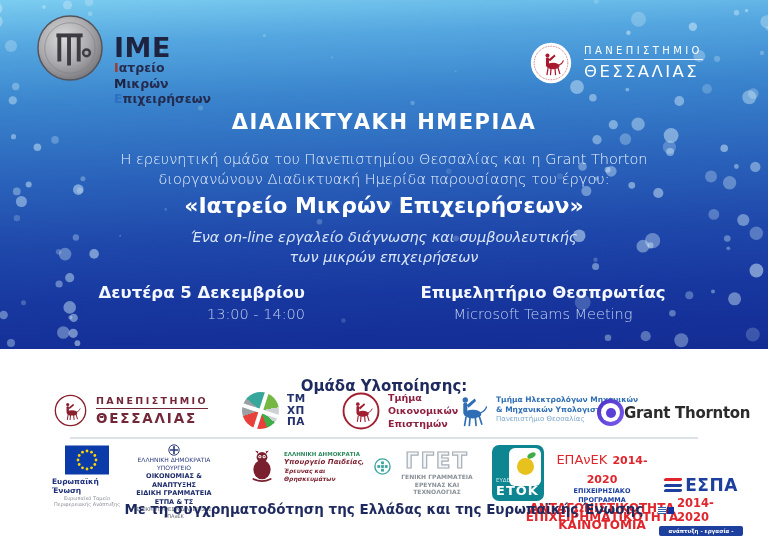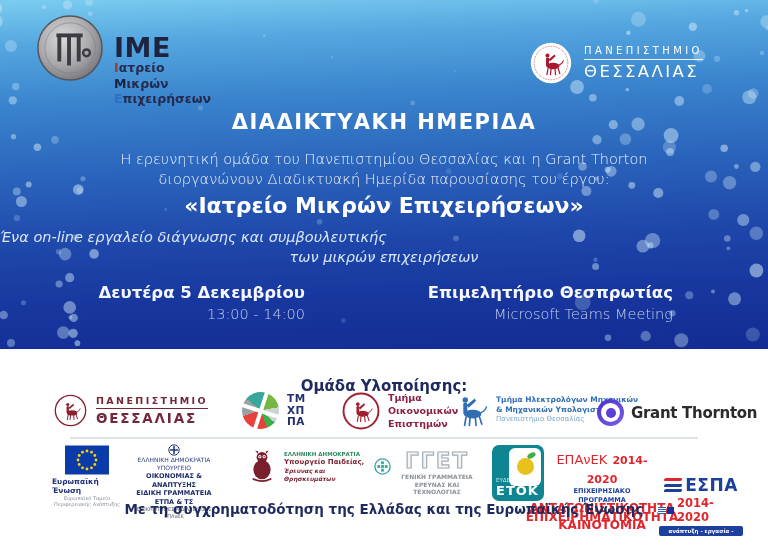--- a/index.html
+++ b/index.html
@@ -22,24 +22,24 @@
   .uth-header .uth-text{margin-left:12px;color:#ffffff;}
   .uth-h-line1{font-size:10px;letter-spacing:3.4px;font-weight:500;padding-bottom:3px;
     border-bottom:1px solid rgba(255,255,255,.9);width:fit-content;}
   .uth-h-line2{font-size:16.5px;letter-spacing:2.4px;font-weight:500;margin-top:2px;}
   
   .hero-title{position:absolute;left:0;top:110px;width:768px;text-align:center;color:#ffffff;
     font-size:21px;font-weight:800;letter-spacing:1.5px;}
   .intro1{position:absolute;left:0;top:151px;width:768px;text-align:center;color:#eaf2fc;font-size:14.5px;font-weight:300;}
   .intro2{position:absolute;left:0;top:171px;width:768px;text-align:center;color:#eaf2fc;font-size:14.5px;font-weight:300;}
   .project{position:absolute;left:0;top:193px;width:768px;text-align:center;color:#ffffff;font-size:22px;font-weight:800;}
-  .sub1{position:absolute;left:0;top:229px;width:768px;text-align:left;color:#d9e6f7;font-size:14.5px;font-style:italic;font-weight:300;}
+  .sub1{position:absolute;left:0;top:229px;width:768px;text-align:center;color:#d9e6f7;font-size:14.5px;font-style:italic;font-weight:300;}
   .sub2{position:absolute;left:0;top:249px;width:768px;text-align:center;color:#d9e6f7;font-size:14.5px;font-style:italic;font-weight:300;}
   .info-date{position:absolute;left:95px;top:283px;width:210px;text-align:right;}
-  .info-venue{position:absolute;left:413px;top:283px;width:260px;text-align:right;}
+  .info-venue{position:absolute;left:413px;top:283px;width:260px;text-align:center;}
   .info-main{font-size:16.5px;font-weight:600;color:#f4f8fe;line-height:20px;}
   .info-sub{font-size:14.5px;font-weight:300;color:#c3d2ec;line-height:22px;}
   
   .team-heading{position:absolute;left:0;top:358px;width:768px;text-align:center;
     color:#1e2a5e;font-size:15px;font-weight:700;margin-top:19px;}
   .logo-item{position:absolute;display:flex;align-items:center;}
   .centaur-svg{display:block;}
   
   .uth-team{left:54px;top:394px;}
   .uth-team .uth-text{margin-left:9px;color:#73283a;}
@@ -59,34 +59,34 @@
   
   .ece{left:450px;top:390px;}
   .ece-text{margin-left:6px;}
   .ece-l{font-size:7.5px;font-weight:700;color:#2f6eb5;line-height:9.5px;}
   .ece-sub{font-size:7px;font-weight:400;color:#7fa8cc;line-height:11px;}
   
   .grant{left:597px;top:399px;}
   .gt-icon{width:27px;height:27px;border-radius:50%;background:linear-gradient(135deg,#4a33c4,#7d5bf0);position:relative;overflow:hidden;}
   .gt-icon::before{content:'';position:absolute;left:4px;top:4px;width:19px;height:19px;border-radius:50%;background:#fff;}
   .gt-icon::after{content:'';position:absolute;left:8.5px;top:8.5px;width:10px;height:10px;border-radius:50%;background:#5b3fd6;}
-  .gt-text{margin-left:7px;font-size:15px;font-weight:600;color:#2b2b2b;letter-spacing:-.3px;}
+  .gt-text{margin-left:0;font-size:15px;font-weight:600;color:#2b2b2b;letter-spacing:-.3px;}
   .divider{position:absolute;left:70px;top:437px;width:628px;height:0;border-top:2px solid #dde2e7;}
   
   .eu-block{left:52px;top:445px;flex-direction:column;align-items:center;width:70px;}
   .eu-name{font-size:7.5px;font-weight:800;color:#20307a;margin-top:2px;}
   .eu-sub{font-size:5px;color:#8a8f98;line-height:6px;text-align:center;}
   .min-econ{left:126px;top:444px;flex-direction:column;align-items:center;width:96px;text-align:center;}
   .me-l1{font-size:6px;color:#2b3a7e;line-height:8px;}
   .me-l3{font-size:6.5px;font-weight:800;color:#1f2d6b;line-height:8.5px;}
   .me-l5{font-size:5px;color:#5b6470;line-height:7px;}
   .min-edu{left:244px;top:448px;}
   .edu-text{margin-left:4px;width:88px;}
   .edu-l1{font-size:5.5px;color:#2f8a5f;font-weight:600;line-height:8px;}
-  .edu-l2{font-size:7px;font-weight:700;color:#7a1f2e;line-height:9px;}
+  .edu-l2{font-size:7px;font-style:italic;font-weight:700;color:#7a1f2e;line-height:9px;}
   .edu-l3{font-size:6px;font-style:italic;font-weight:600;color:#7a1f2e;line-height:8px;}
   .edu-emblem{margin-left:2px;}
   .gget{left:393px;top:449px;flex-direction:column;align-items:center;width:88px;text-align:center;}
   .gget-big{font-size:21px;font-weight:800;letter-spacing:2px;color:#f4f6f7;
     -webkit-text-stroke:1.2px #a8afb6;text-shadow:0 0 1px #a8afb6;line-height:24px;}
   .gget-l{font-size:6px;font-weight:700;color:#8a9097;line-height:7.5px;}
   .etok{left:492px;top:445px;width:52px;height:56px;background:#0d8691;border-radius:7px;position:absolute;overflow:hidden;}
   .etok-white{position:absolute;right:3px;top:3px;width:32px;height:38px;background:#ffffff;border-radius:6px;}
   .apple{position:absolute;left:8px;top:10px;width:17px;height:17px;border-radius:50%;background:#e8c21c;}
   .apple::before{content:'';position:absolute;left:10px;top:-5px;width:9px;height:5px;border-radius:50%;background:#3fae49;transform:rotate(-30deg);}

